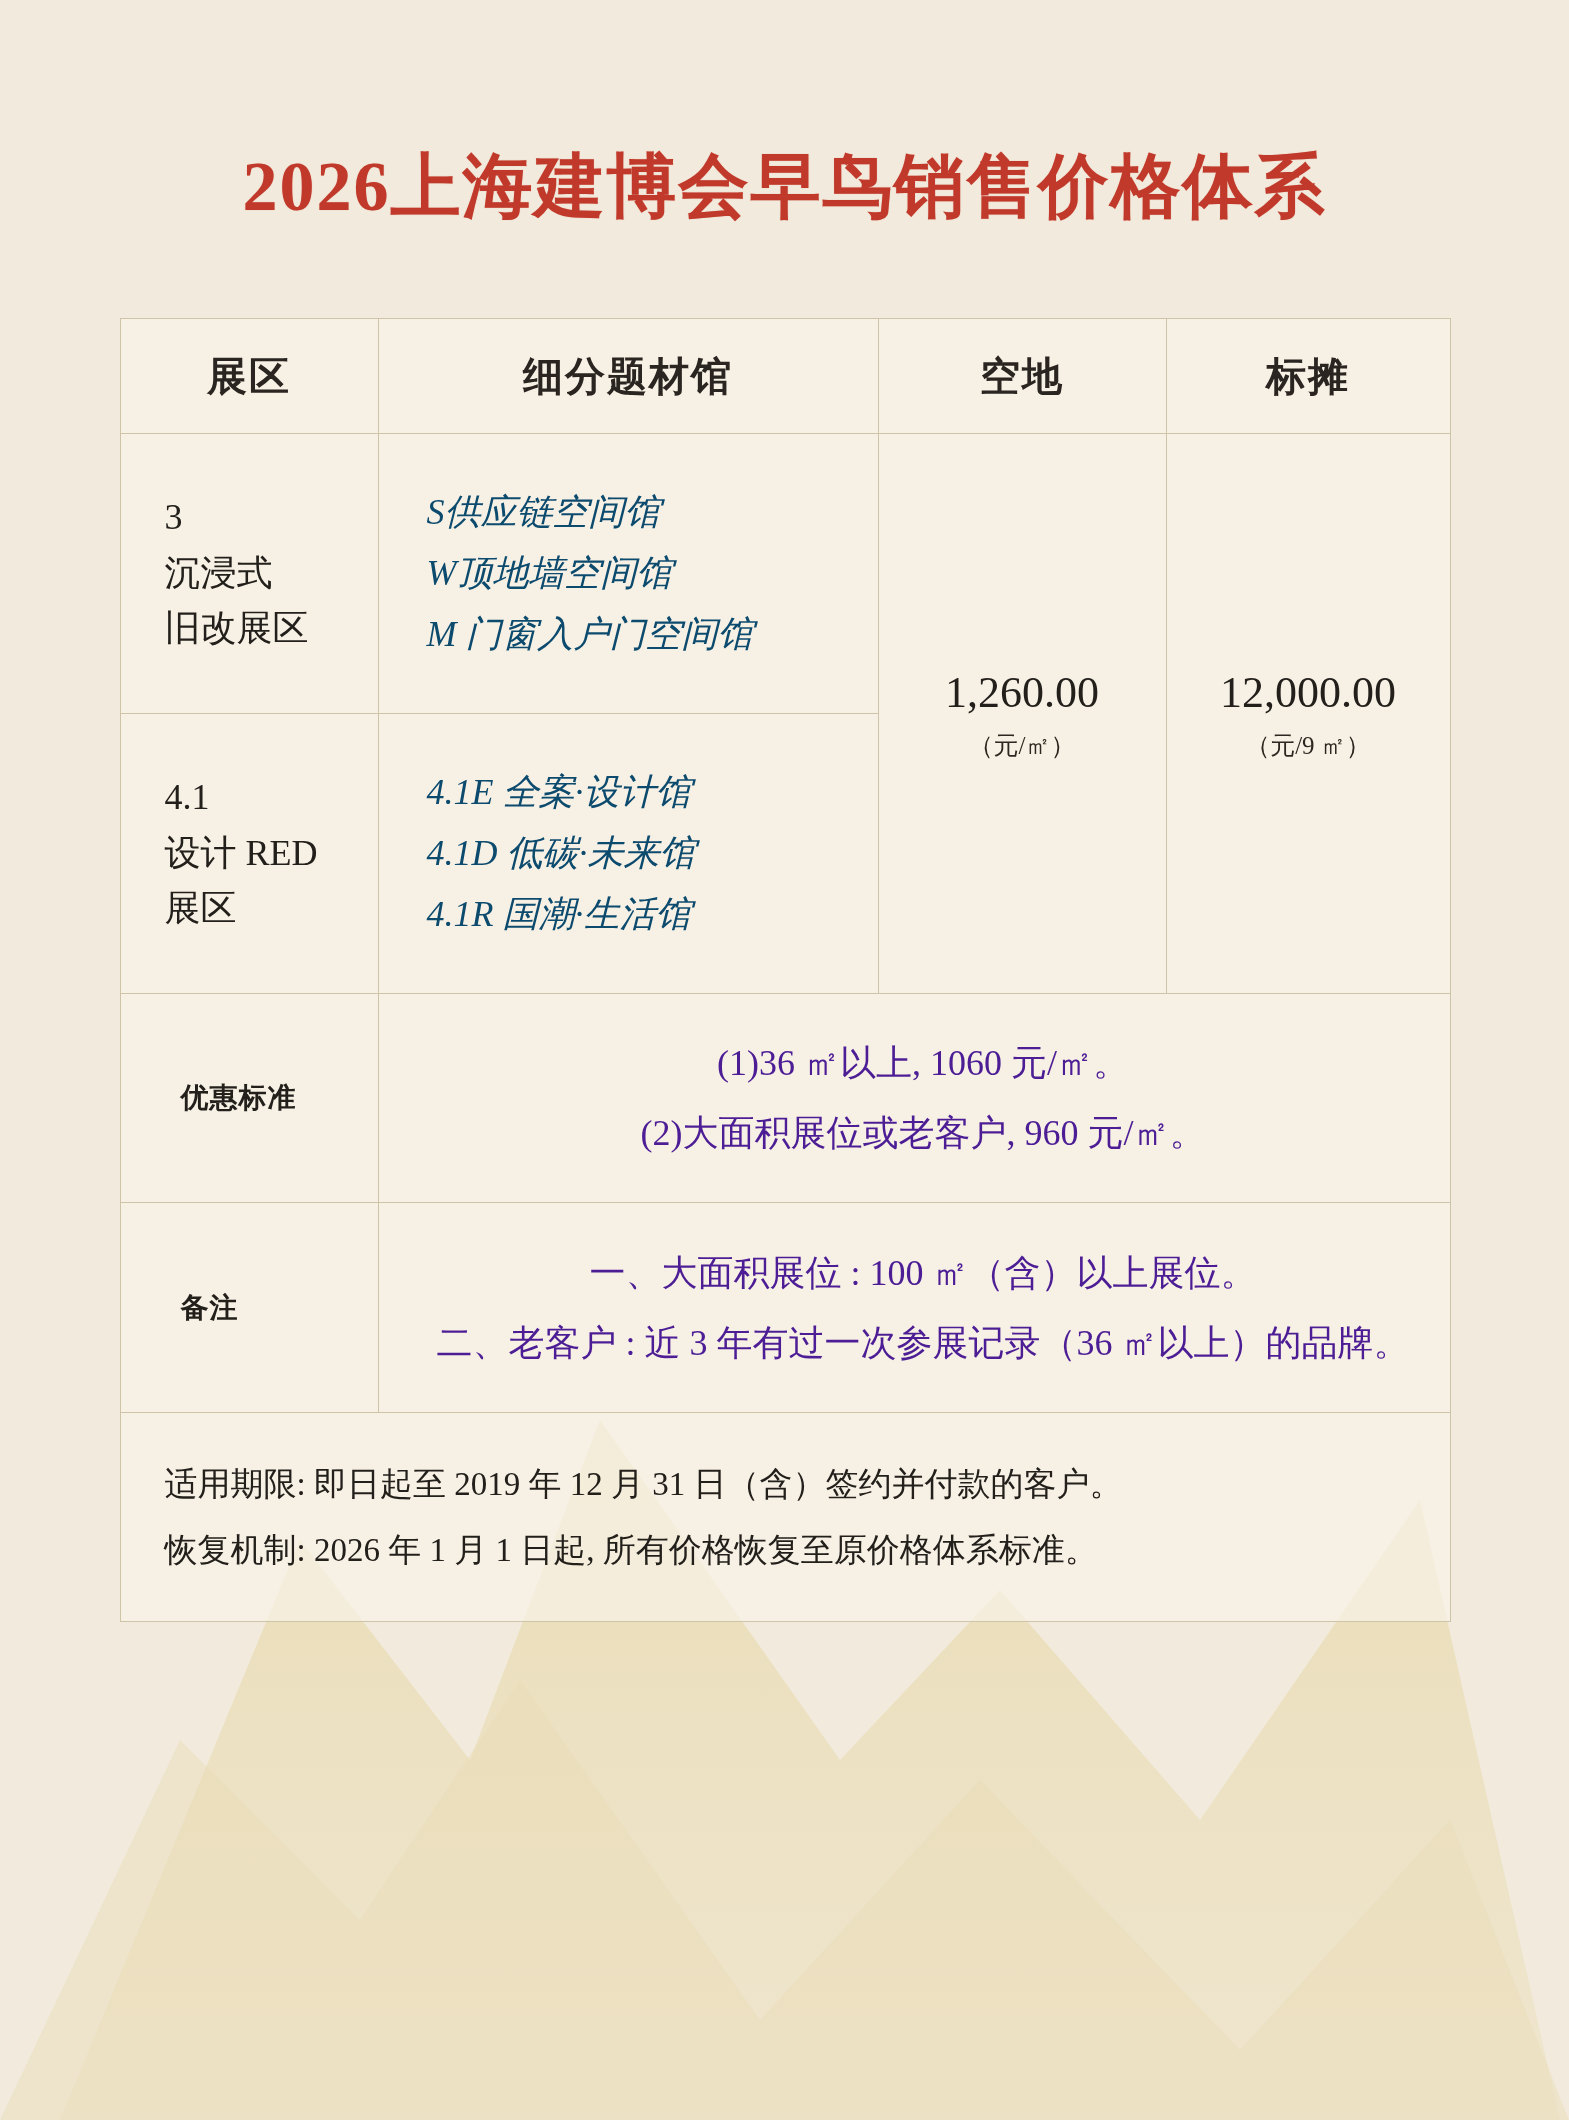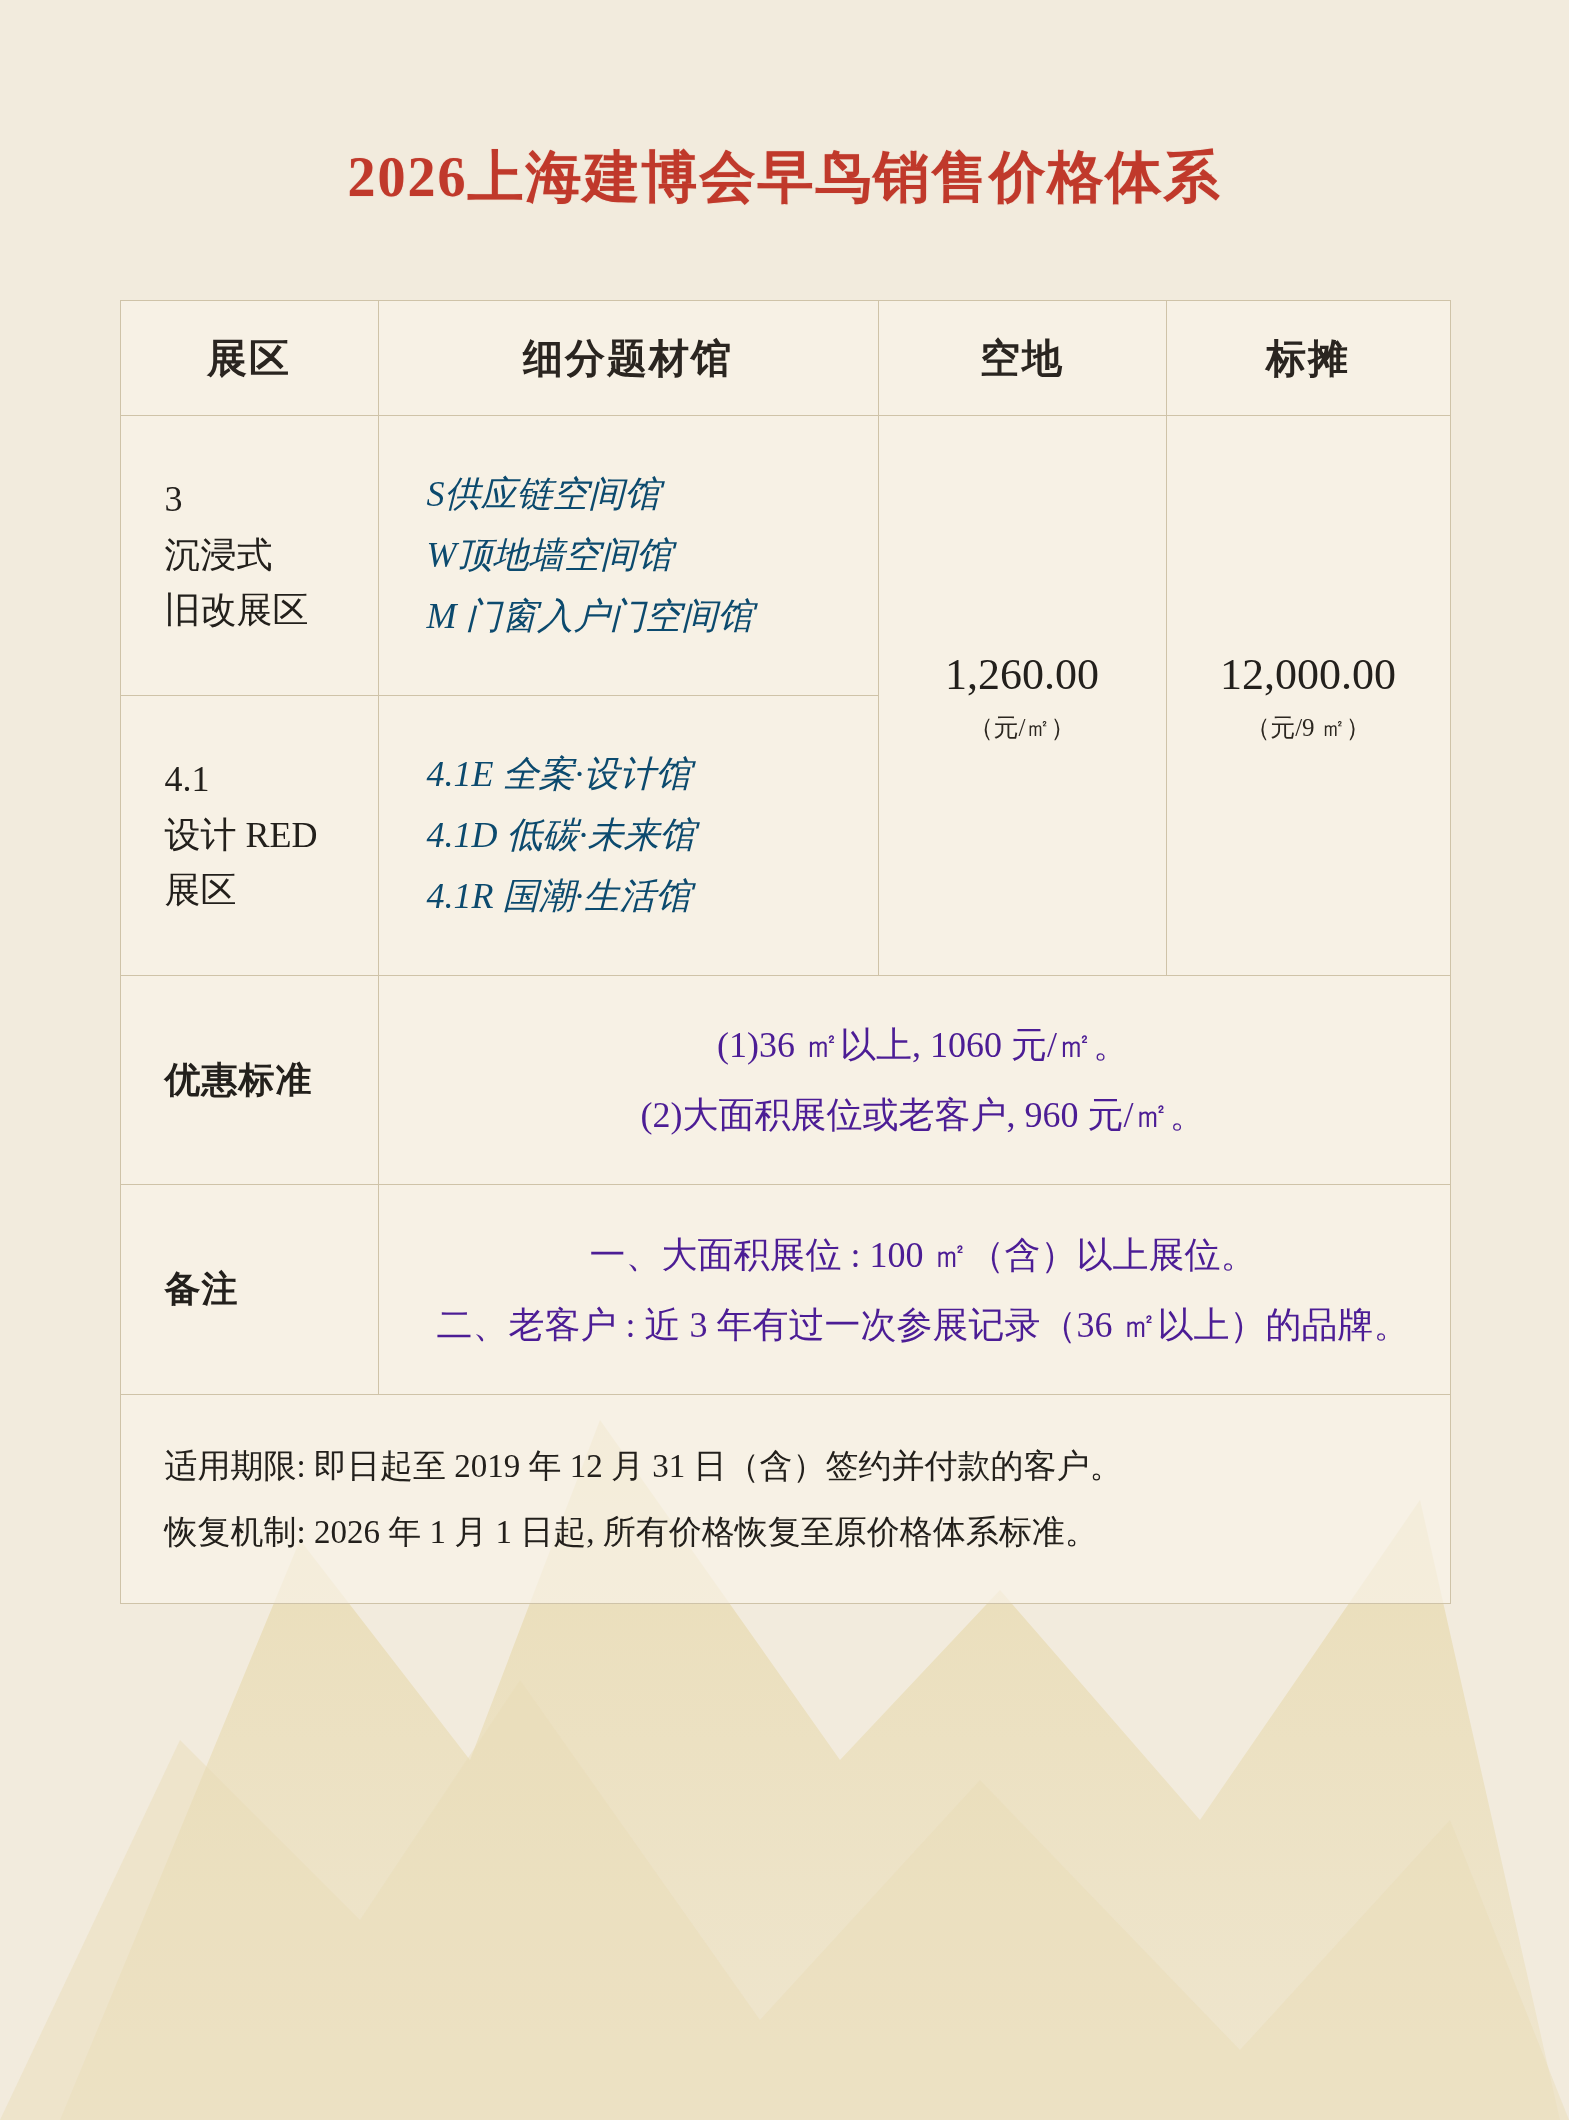--- a/index.html
+++ b/index.html
@@ -28,21 +28,21 @@
     position: relative;
     z-index: 2;
     width: 1569px;
     height: 2120px;
     box-sizing: border-box;
     padding: 0;
   }
   .title {
     text-align: center;
     color: #c0392b;
-    font-size: 56px;
+    font-size: 70px;
     font-weight: bold;
     letter-spacing: 2px;
     margin: 0;
     padding-top: 140px;
     font-family: "Liberation Serif", "DejaVu Serif", serif;
     text-shadow: 0 0 1px rgba(192,57,43,.4);
   }
   .table-wrap {
     margin: 84px auto 16px auto;
     width: 1330px;
@@ -94,25 +94,25 @@
     color: #23201c;
     line-height: 1.25;
   }
   td.price-cell .unit {
     display: block;
     font-size: 25px;
     margin-top: 10px;
     color: #2c2720;
   }
   td.label {
-    font-size: 36px;
+    font-size: 28px;
     font-weight: bold;
     color: #23201c;
     text-align: left;
-    padding-left: 44px;
+    padding-left: 60px;
     letter-spacing: 1px;
   }
   td.notes {
     font-size: 36px;
     color: #4c1d95;
     line-height: 1.95;
     padding: 34px 30px 34px 48px;
     text-align: center;
   }
   td.notes .line { display: block; white-space: nowrap; }

